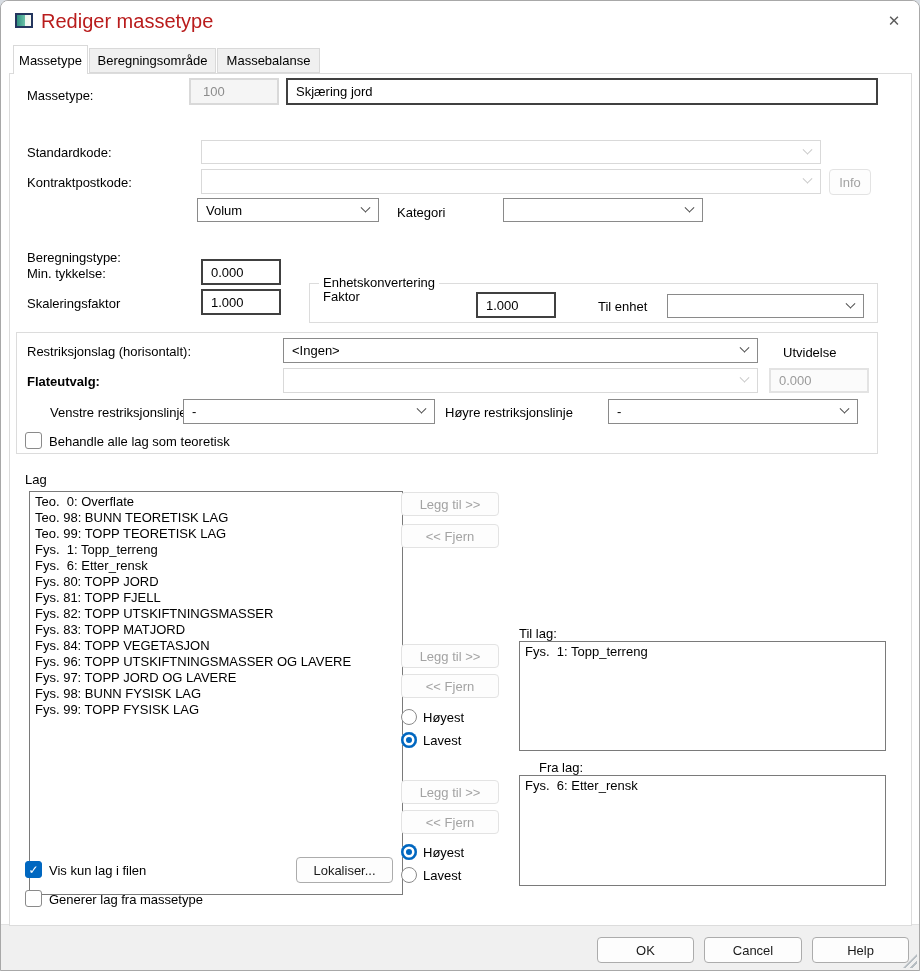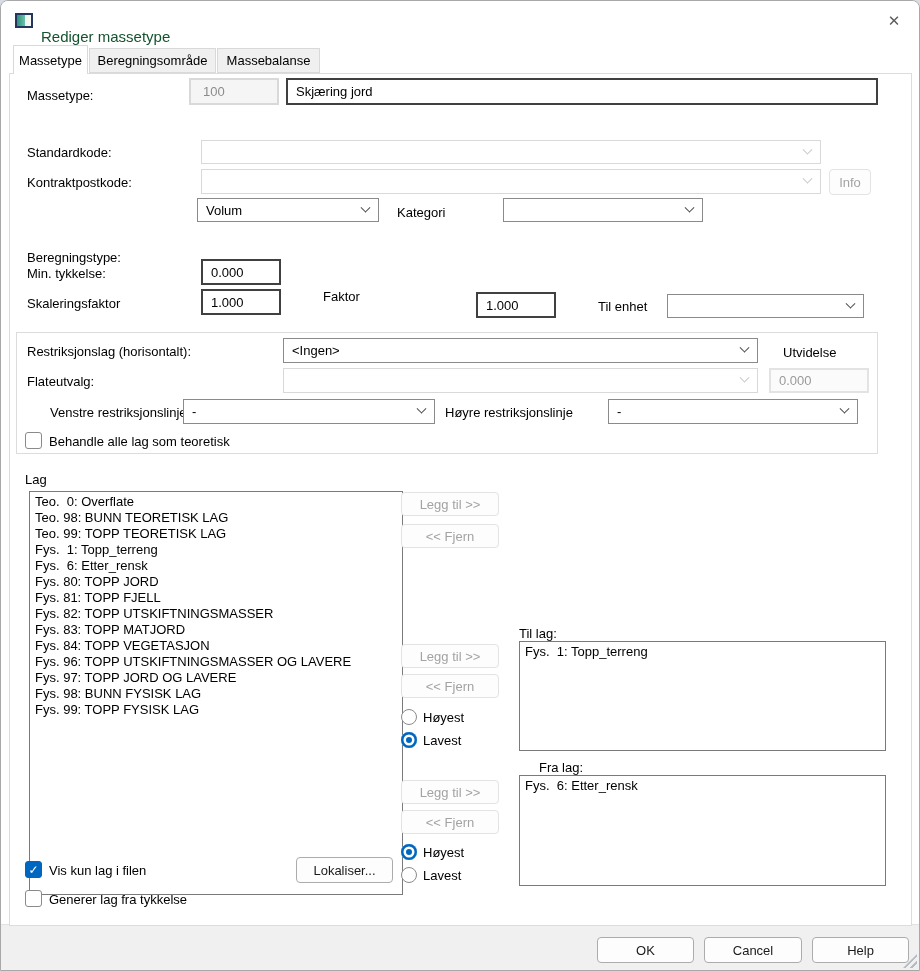--- a/index.html
+++ b/index.html
@@ -7,22 +7,22 @@
   .dialog{
     position:relative;width:920px;height:971px;background:#ffffff;
     border:1px solid #a8a8a8;border-radius:8px 8px 0 0;overflow:hidden;
     font-family:"Liberation Sans",sans-serif;font-size:13px;color:#000;
   }
   
   .titlebar{position:absolute;left:0;top:0;width:100%;height:40px;background:#fff;}
   .app-icon{position:absolute;left:14px;top:12px;width:18px;height:15px;
     border:2px solid #24355e;
     background:linear-gradient(90deg,#2f8f80 0%,#6cc4a9 58%,#eef6ee 58%,#f7faf4 100%);}
-  .title-text{position:absolute;left:40px;top:16px;height:40px;line-height:40px;
-    font-size:15px;color:#14532d;white-space:nowrap;}
+  .title-text{position:absolute;left:40px;top:0;height:40px;line-height:40px;
+    font-size:20px;color:#b91c1c;white-space:nowrap;}
   .close-btn{position:absolute;right:8px;top:6px;width:34px;height:28px;
     display:flex;align-items:center;justify-content:center;color:#5c5c5c;font-size:15px;}
   
   .tab{position:absolute;display:flex;align-items:center;justify-content:center;
     border:1px solid #d9d9d9;background:#f0f0f0;font-size:13px;}
   .tab.active{background:#fff;border-bottom:none;z-index:3;}
   .panel{position:absolute;left:8px;top:72px;width:903px;height:853px;
     border:1px solid #dcdcdc;background:#fff;z-index:1;}
   
   .lbl{position:absolute;white-space:nowrap;line-height:16px;color:#000;z-index:2;}
@@ -102,36 +102,39 @@
   <div class="combo" style="left:502px;top:197px;width:200px;height:24px;">
     <span></span>
     <span class="chev"></span>
   </div>
 
   <span class="lbl" style="left:26px;top:265px;">Min. tykkelse:</span>
   <div class="input" style="left:200px;top:258px;width:80px;height:26px;">0.000</div>
   <span class="lbl" style="left:26px;top:295px;">Skaleringsfaktor</span>
   <div class="input" style="left:200px;top:288px;width:80px;height:26px;">1.000</div>
 
+  <div class="groupbox" style="left:308px;top:282px;width:569px;height:40px;">
+    <span class="gb-title">Enhetskonvertering</span>
+  </div>
   <span class="lbl" style="left:322px;top:288px;">Faktor</span>
   <div class="input" style="left:475px;top:291px;width:80px;height:26px;">1.000</div>
   <span class="lbl" style="left:597px;top:298px;">Til enhet</span>
   <div class="combo" style="left:666px;top:293px;width:197px;height:24px;">
     <span></span>
     <span class="chev"></span>
   </div>
 
   <div class="groupbox" style="left:15px;top:331px;width:862px;height:122px;"></div>
   <span class="lbl" style="left:26px;top:343px;">Restriksjonslag (horisontalt):</span>
   <div class="combo" style="left:282px;top:337px;width:475px;height:25px;">
     <span>&lt;Ingen&gt;</span>
     <span class="chev"></span>
   </div>
   <span class="lbl" style="left:782px;top:344px;">Utvidelse</span>
-  <span class="lbl" style="left:26px;top:373px;">Flateutvalg:</span>
+  <span class="lbl" style="left:26px;top:373px;font-weight:bold;">Flateutvalg:</span>
   <div class="combo dis" style="left:282px;top:367px;width:475px;height:25px;">
     <span></span>
     <span class="chev"></span>
   </div>
   <div class="input dis2" style="left:768px;top:367px;width:100px;height:25px;">0.000</div>
   <span class="lbl" style="left:26px;top:404px;margin-left:23px;">Venstre restriksjonslinje</span>
   <div class="combo" style="left:182px;top:398px;width:252px;height:25px;">
     <span>-</span>
     <span class="chev"></span>
   </div>
@@ -185,21 +188,21 @@
   <span class="lbl" style="left:422px;top:844px;">Høyest</span>
   <span class="radio" style="left:400px;top:866px;"></span>
   <span class="lbl" style="left:422px;top:867px;">Lavest</span>
 
   <span class="checkbox checked" style="left:24px;top:860px;">
     <span>✓</span>
   </span>
   <span class="lbl" style="left:48px;top:862px;">Vis kun lag i filen</span>
   <div class="btn" style="left:295px;top:856px;width:97px;height:26px;">Lokaliser...</div>
   <span class="checkbox" style="left:24px;top:889px;"></span>
-  <span class="lbl" style="left:48px;top:891px;">Generer lag fra tykkelse</span>
+  <span class="lbl" style="left:48px;top:891px;">Generer lag fra massetype</span>
 
   <div class="footer"></div>
   <div class="btn" style="left:596px;top:936px;width:97px;height:26px;">OK</div>
   <div class="btn" style="left:703px;top:936px;width:98px;height:26px;">Cancel</div>
   <div class="btn" style="left:811px;top:936px;width:97px;height:26px;">Help</div>
   <div class="grip"></div>
 
 </div>
 
 </body></html>

